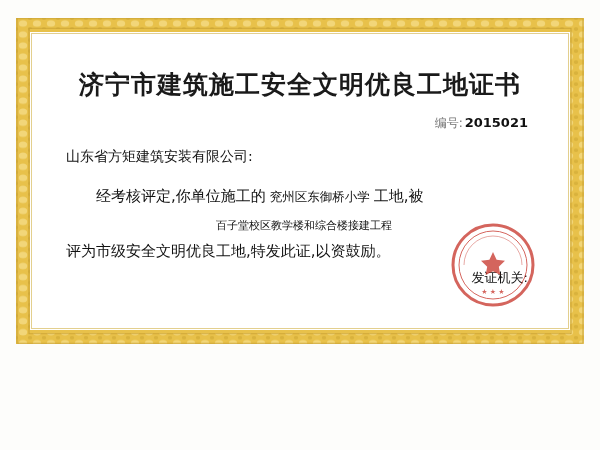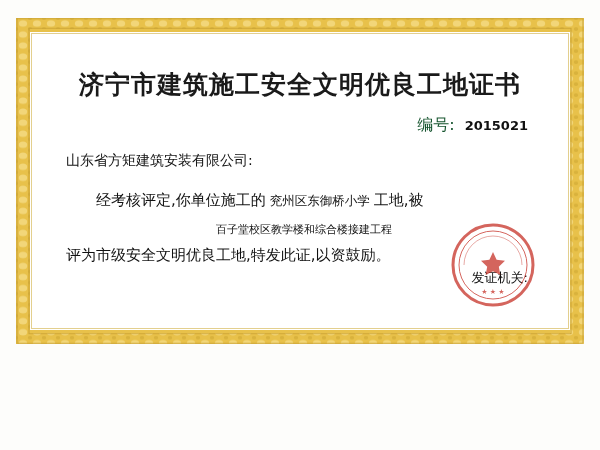--- a/index.html
+++ b/index.html
@@ -97,28 +97,28 @@
 
   .cert-number-row {
     margin-top: 14px;
     text-align: right;
     padding-right: 28px;
     font-size: 12px;
     color: #111;
     white-space: nowrap;
   }
   .cert-number-label {
-    font-size: 16px;
-    color: #14532d;
+    font-size: 12px;
+    color: #737373;
   }
   .cert-number-value {
     font-weight: bold;
     font-size: 13px;
     color: #111;
-    margin-left: 10px;
+    margin-left: 2px;
   }
 
   .recipient-row {
     margin-top: 16px;
     padding-left: 22px;
     font-size: 14px;
     color: #111;
     white-space: nowrap;
   }
 

